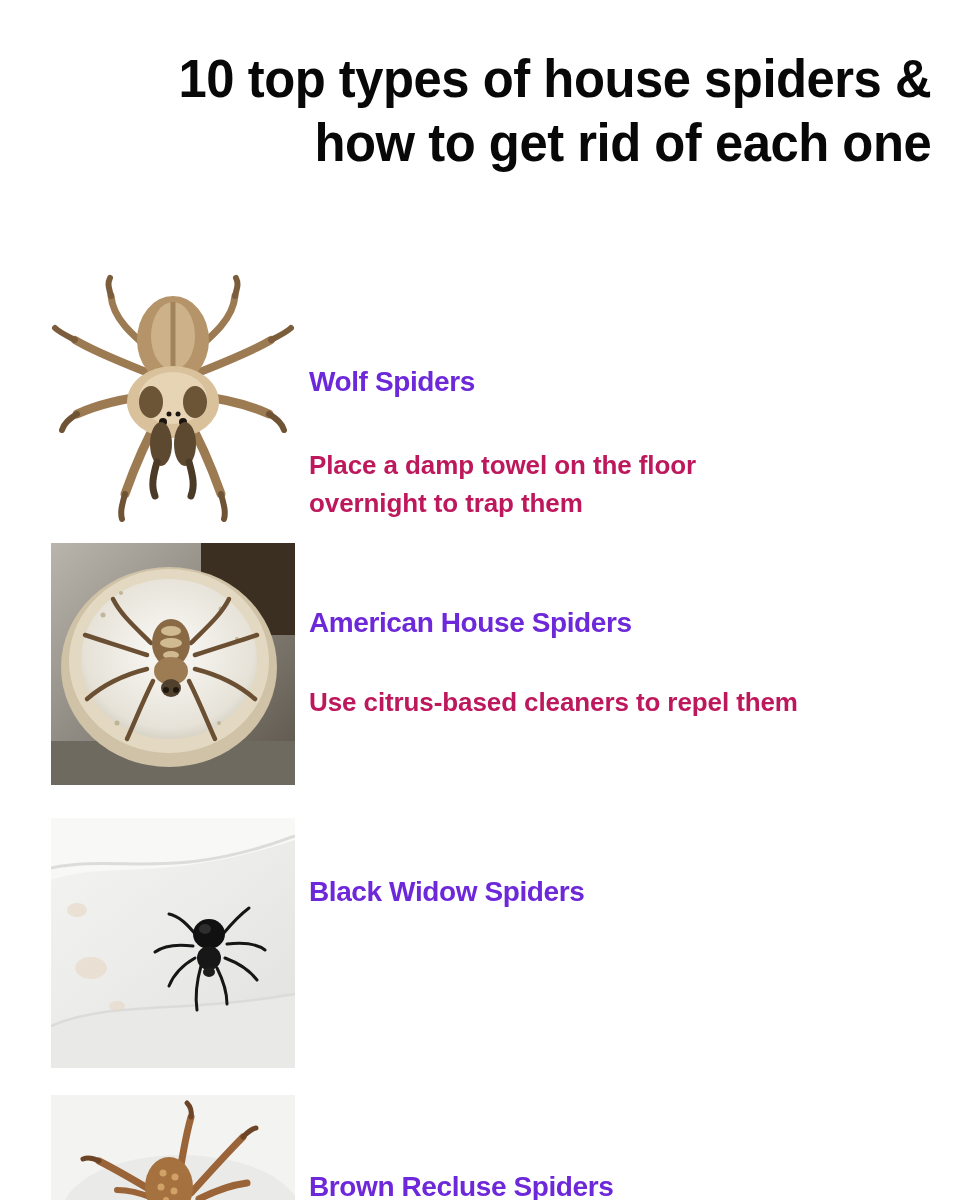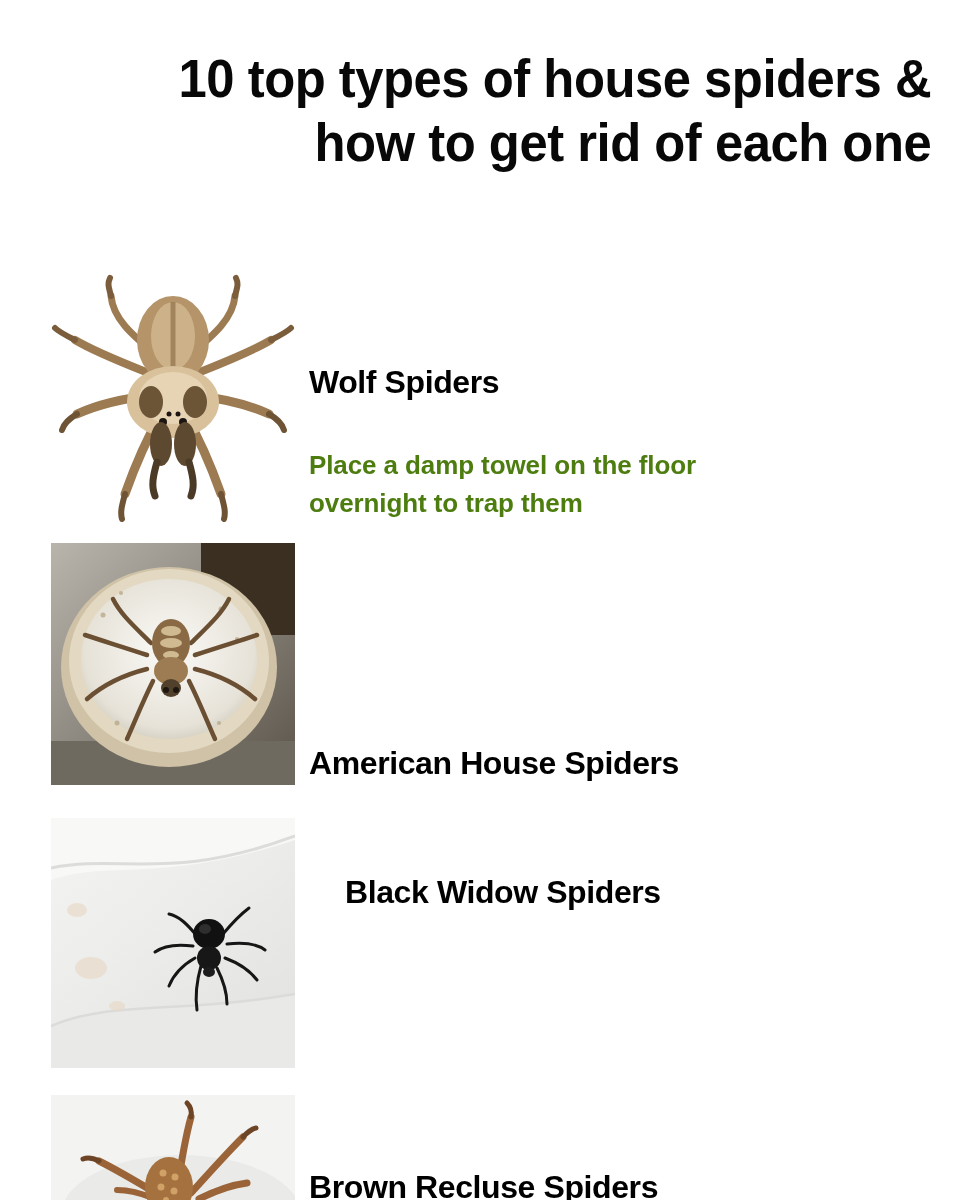--- a/index.html
+++ b/index.html
@@ -64,51 +64,51 @@
 
   .text-col {
     flex: 1 1 auto;
     padding-left: 13px;
     padding-right: 30px;
     box-sizing: border-box;
   }
   .entry-heading {
     font-family: "Liberation Sans", sans-serif;
     font-weight: bold;
-    font-size: 32px;
+    font-size: 28px;
     line-height: 44px;
-    color: #000000;
+    color: #6d28d9;
     letter-spacing: -0.4px;
     margin: 0;
     white-space: nowrap;
   }
   .entry-desc {
     font-family: "Liberation Sans", sans-serif;
     font-weight: bold;
     font-size: 26px;
     line-height: 38px;
-    color: #4d7c0f;
+    color: #be185d;
     letter-spacing: -0.1px;
     margin: 0;
     max-width: 510px;
   }
 
   
   .entry-1 .thumb        { height: 272px; }
   .entry-1 .text-col     { padding-top: 98px; }
   .entry-1 .entry-desc   { margin-top: 42px; }
 
-  .entry-2               { margin-top: 9px; align-items: flex-end; }
+  .entry-2               { margin-top: 9px; }
   .entry-2 .thumb        { height: 242px; }
   .entry-2 .text-col     { padding-top: 58px; }
   .entry-2 .entry-desc   { margin-top: 38px; }
 
   .entry-3               { margin-top: 33px; }
   .entry-3 .thumb        { height: 250px; }
-  .entry-3 .text-col     { padding-top: 52px; margin-left: 36px; }
+  .entry-3 .text-col     { padding-top: 52px; }
   .entry-3 .entry-desc   { margin-top: 46px; }
 
   .entry-4               { margin-top: 27px; }
   .entry-4 .thumb        { height: 105px; }
   .entry-4 .text-col     { padding-top: 70px; }
   .entry-4 .entry-desc   { margin-top: 38px; }
 </style>
 </head>
 <body>
 
@@ -223,20 +223,21 @@
           </g>
           <ellipse cx="120" cy="128" rx="17" ry="14" fill="#9d7c53"></ellipse>
           <ellipse cx="120" cy="145" rx="10" ry="9" fill="#51402c"></ellipse>
           <circle cx="115" cy="147" r="3" fill="#1d160f"></circle>
           <circle cx="125" cy="147" r="3" fill="#1d160f"></circle>
         </svg>
       </div>
     </div>
     <div class="text-col">
       <h2 class="entry-heading">American House Spiders</h2>
+      <p class="entry-desc">Use citrus-based cleaners to repel them</p>
     </div>
   </section>
 
   <section class="entry entry-3">
     <div class="thumb-col">
       <div class="thumb">
         <svg viewBox="0 0 244 250" preserveAspectRatio="xMidYMid slice" aria-hidden="true">
           <defs>
             <linearGradient id="paperBg" x1="0" y1="0" x2="0.8" y2="1">
               <stop offset="0%" stop-color="#f4f4f3"></stop>

